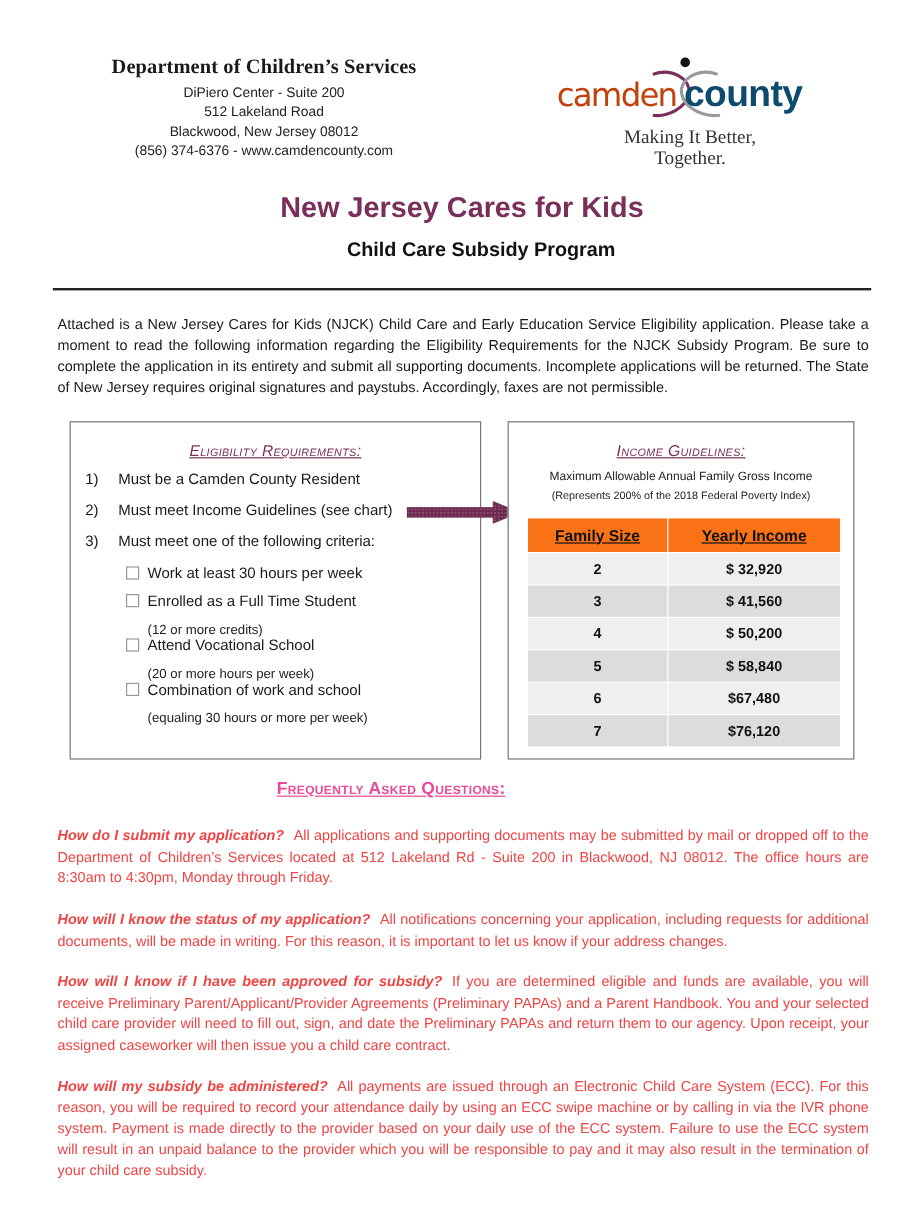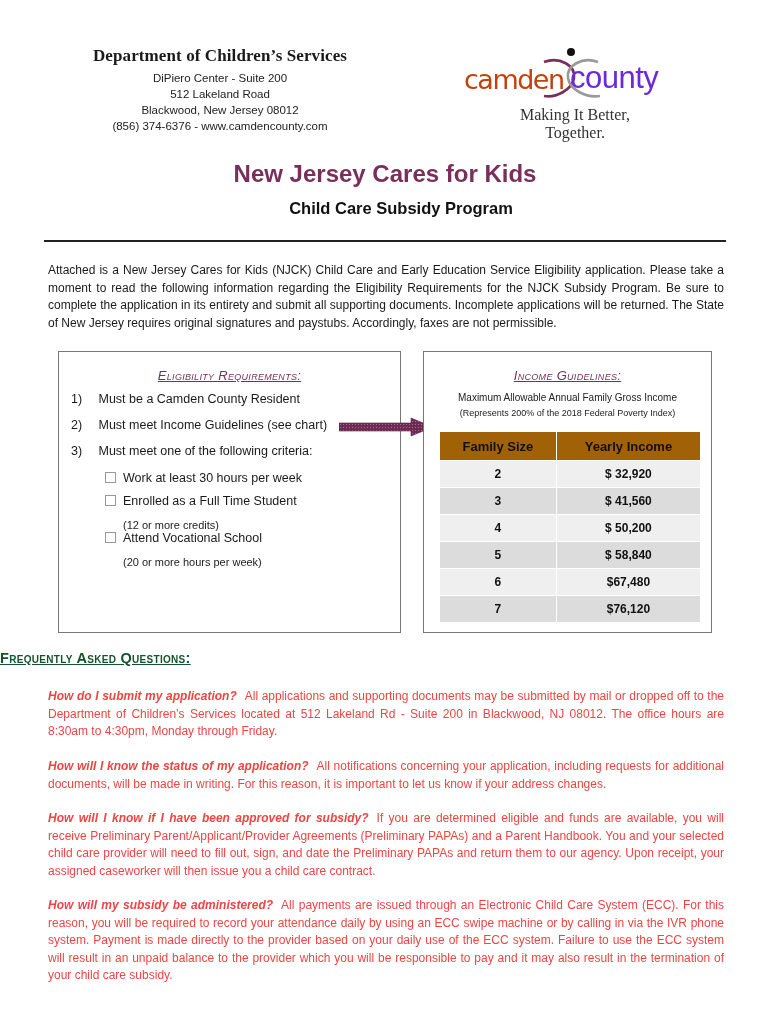--- a/index.html
+++ b/index.html
@@ -6,21 +6,21 @@
   body { width: 770px; height: 1024px; position: relative; overflow: hidden;
          font-family: "Liberation Sans", sans-serif; color: #1a1a1a; }
 
   
   .dept { position: absolute; left: 60px; top: 46px; width: 320px; text-align: center; }
   .dept-title { font-family: "Liberation Serif", serif; font-weight: bold; font-size: 17px; letter-spacing: 0.1px; margin-bottom: 4px; }
   .dept-line { font-family: "Liberation Sans", sans-serif; font-size: 11.5px; line-height: 16px; color: #222; }
 
   .logo { position: absolute; left: 460px; top: 46px; width: 230px; height: 80px; }
   .logo-word-light { position: absolute; left: 4px; top: 18px; font-family: "DejaVu Sans", sans-serif; font-size: 27px; font-weight: normal; letter-spacing: -1.5px; color: #c2410c; }
-  .logo-word-bold { position: absolute; left: 110px; top: 14px; font-family: "Liberation Sans", sans-serif; font-size: 31px; font-weight: normal; letter-spacing: -0.5px; color: #6d28d9; }
+  .logo-word-bold { position: absolute; left: 110px; top: 14px; font-family: "Liberation Sans", sans-serif; font-size: 31px; font-weight: bold; letter-spacing: -0.5px; color: #0c4a6e; }
   .logo-swoosh { position: absolute; left: 80px; top: 0px; }
   .logo-tagline { position: absolute; left: 40px; top: 60px; width: 150px; text-align: center; font-family: "Liberation Serif", serif; font-size: 16px; color: #333; }
 
   
   .main-title { position: absolute; left: 0; width: 770px; top: 160px; text-align: center; font-size: 24px; font-weight: bold; color: #7a2e5a; }
   .sub-title { position: absolute; left: 16px; width: 770px; top: 199px; text-align: center; font-size: 16.5px; font-weight: bold; color: #111; }
   .rule { position: absolute; left: 44px; top: 240px; width: 682px; height: 0; border-top: 2px solid #222; }
 
   .intro { position: absolute; left: 48px; top: 262px; width: 676px; font-size: 12px; line-height: 17.5px; text-align: justify; color: #1a1a1a; }
 
@@ -37,26 +37,26 @@
   .crit .cb { display: inline-block; width: 9px; height: 9px; border: 1px solid #999; margin-right: 7px; vertical-align: -1px; }
   .crit .sub { display: block; font-size: 11px; margin-left: 18px; margin-top: 11px; color: #222; }
 
   .arrow { position: absolute; left: 339px; top: 417px; }
 
   .inc-desc { position: absolute; left: 0; width: 100%; text-align: center; font-size: 10px; color: #222; }
   .inc-desc.small { font-size: 9px; }
 
   table.inc { position: absolute; left: 15px; top: 79px; width: 262px; border-collapse: separate; border-spacing: 1px; }
   table.inc th, table.inc td { text-align: center; font-weight: bold; font-size: 12px; color: #111; height: 26px; padding: 0; }
-  table.inc th { background: #a16207; font-size: 13px; height: 28px; }
+  table.inc th { background: #f97316; font-size: 13px; height: 28px; text-decoration: underline; }
   table.inc tr.light td { background: #efefef; }
   table.inc tr.dark td { background: #dcdcdc; }
 
   
-  .faq-heading { position: absolute; left: 0; width: 652px; top: 650px; font-size: 14.5px; font-weight: bold; color: #14532d; text-decoration: underline; font-variant: small-caps; letter-spacing: 0.3px; }
+  .faq-heading { position: absolute; left: 0; width: 652px; top: 650px; text-align: center; font-size: 14.5px; font-weight: bold; color: #ec4899; text-decoration: underline; font-variant: small-caps; letter-spacing: 0.3px; }
   .faq { position: absolute; left: 48px; width: 676px; font-size: 12px; line-height: 17.5px; text-align: justify; color: #ef4444; }
   .faq .q { font-weight: bold; font-style: italic; margin-right: 8px; }
 </style>
 </head>
 <body>
 
 <div class="dept">
   <div class="dept-title">Department of Children’s Services</div>
   <div class="dept-line">DiPiero Center - Suite 200</div>
   <div class="dept-line">512 Lakeland Road</div>
@@ -100,20 +100,24 @@
   <div class="crit" style="top:119px;">
     <span class="cb"></span><span>Work at least 30 hours per week</span>
   </div>
   <div class="crit" style="top:142px;">
     <span class="cb"></span><span>Enrolled as a Full Time Student</span>
     <span class="sub">(12 or more credits)</span>
   </div>
   <div class="crit" style="top:179px;">
     <span class="cb"></span><span>Attend Vocational School</span>
     <span class="sub">(20 or more hours per week)</span>
+  </div>
+  <div class="crit" style="top:216px;">
+    <span class="cb"></span><span>Combination of work and school</span>
+    <span class="sub">(equaling 30 hours or more per week)</span>
   </div>
 </div>
 
 <svg class="arrow" width="96" height="20" viewBox="0 0 96 20">
   <defs>
     <pattern id="dots" width="3" height="3" patternUnits="userSpaceOnUse">
       <rect width="3" height="3" fill="#6e2a52"></rect>
       <circle cx="1.5" cy="1.5" r="0.6" fill="#b07a9a"></circle>
     </pattern>
   </defs>

